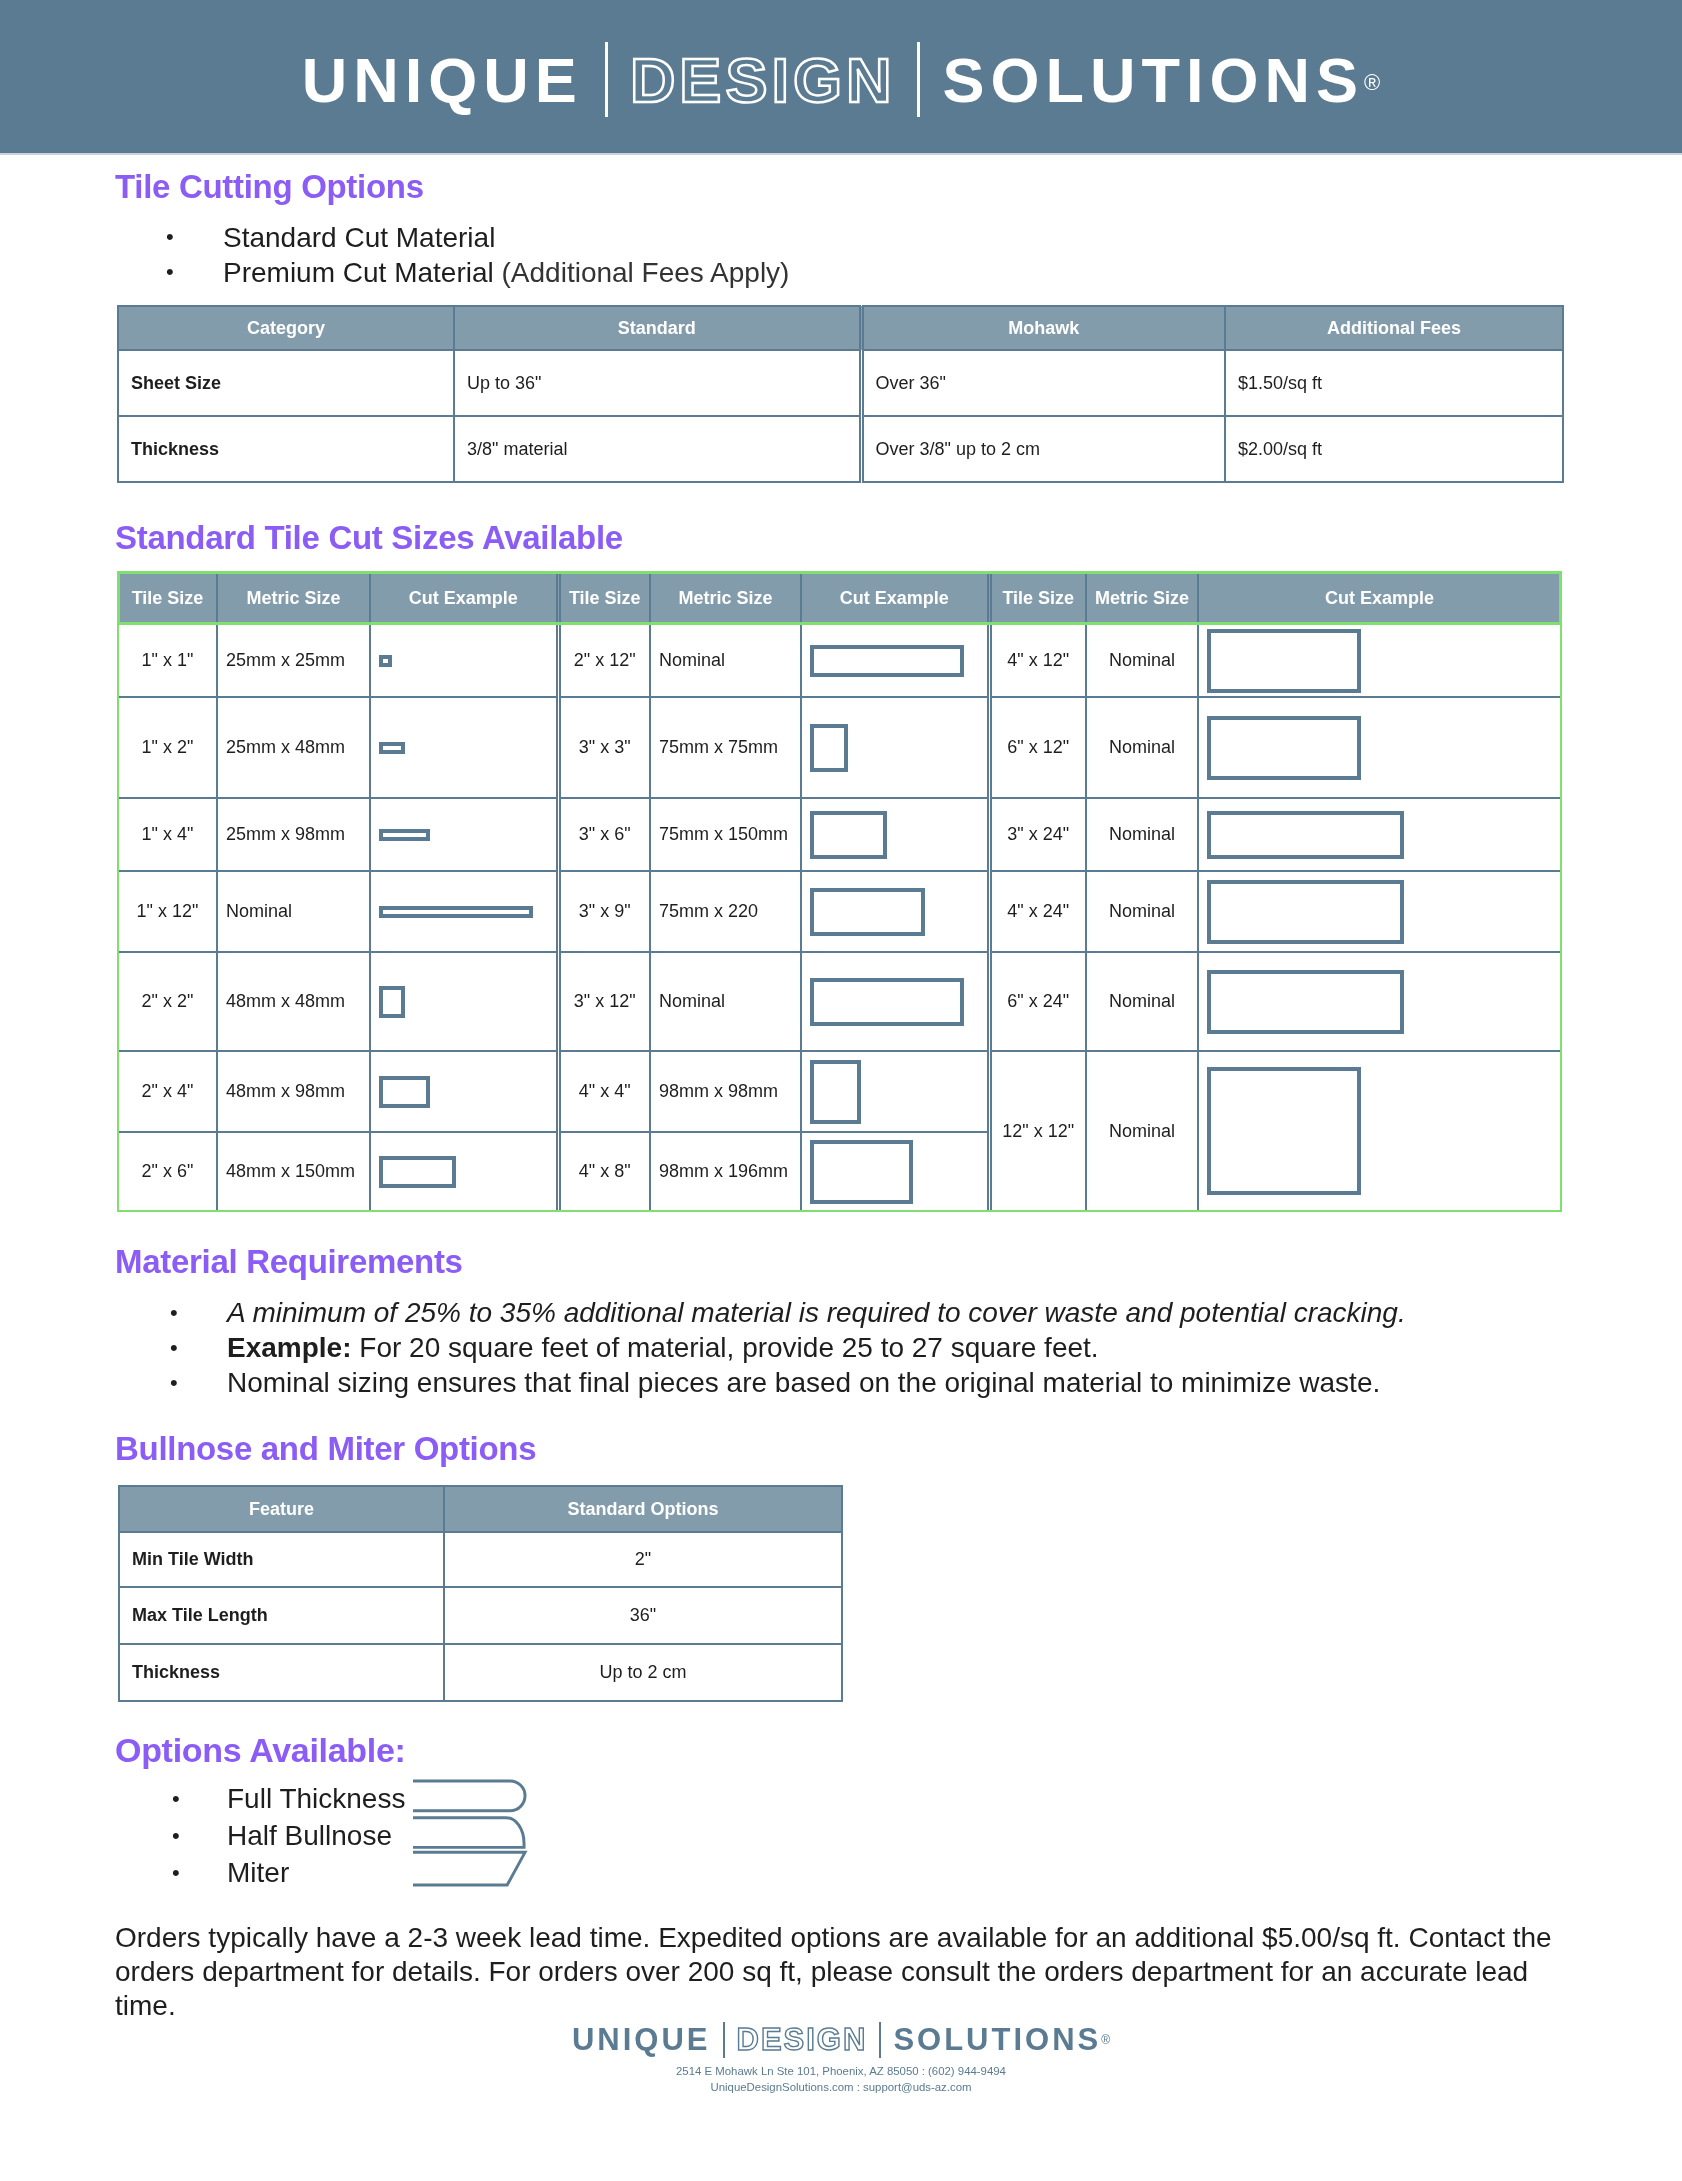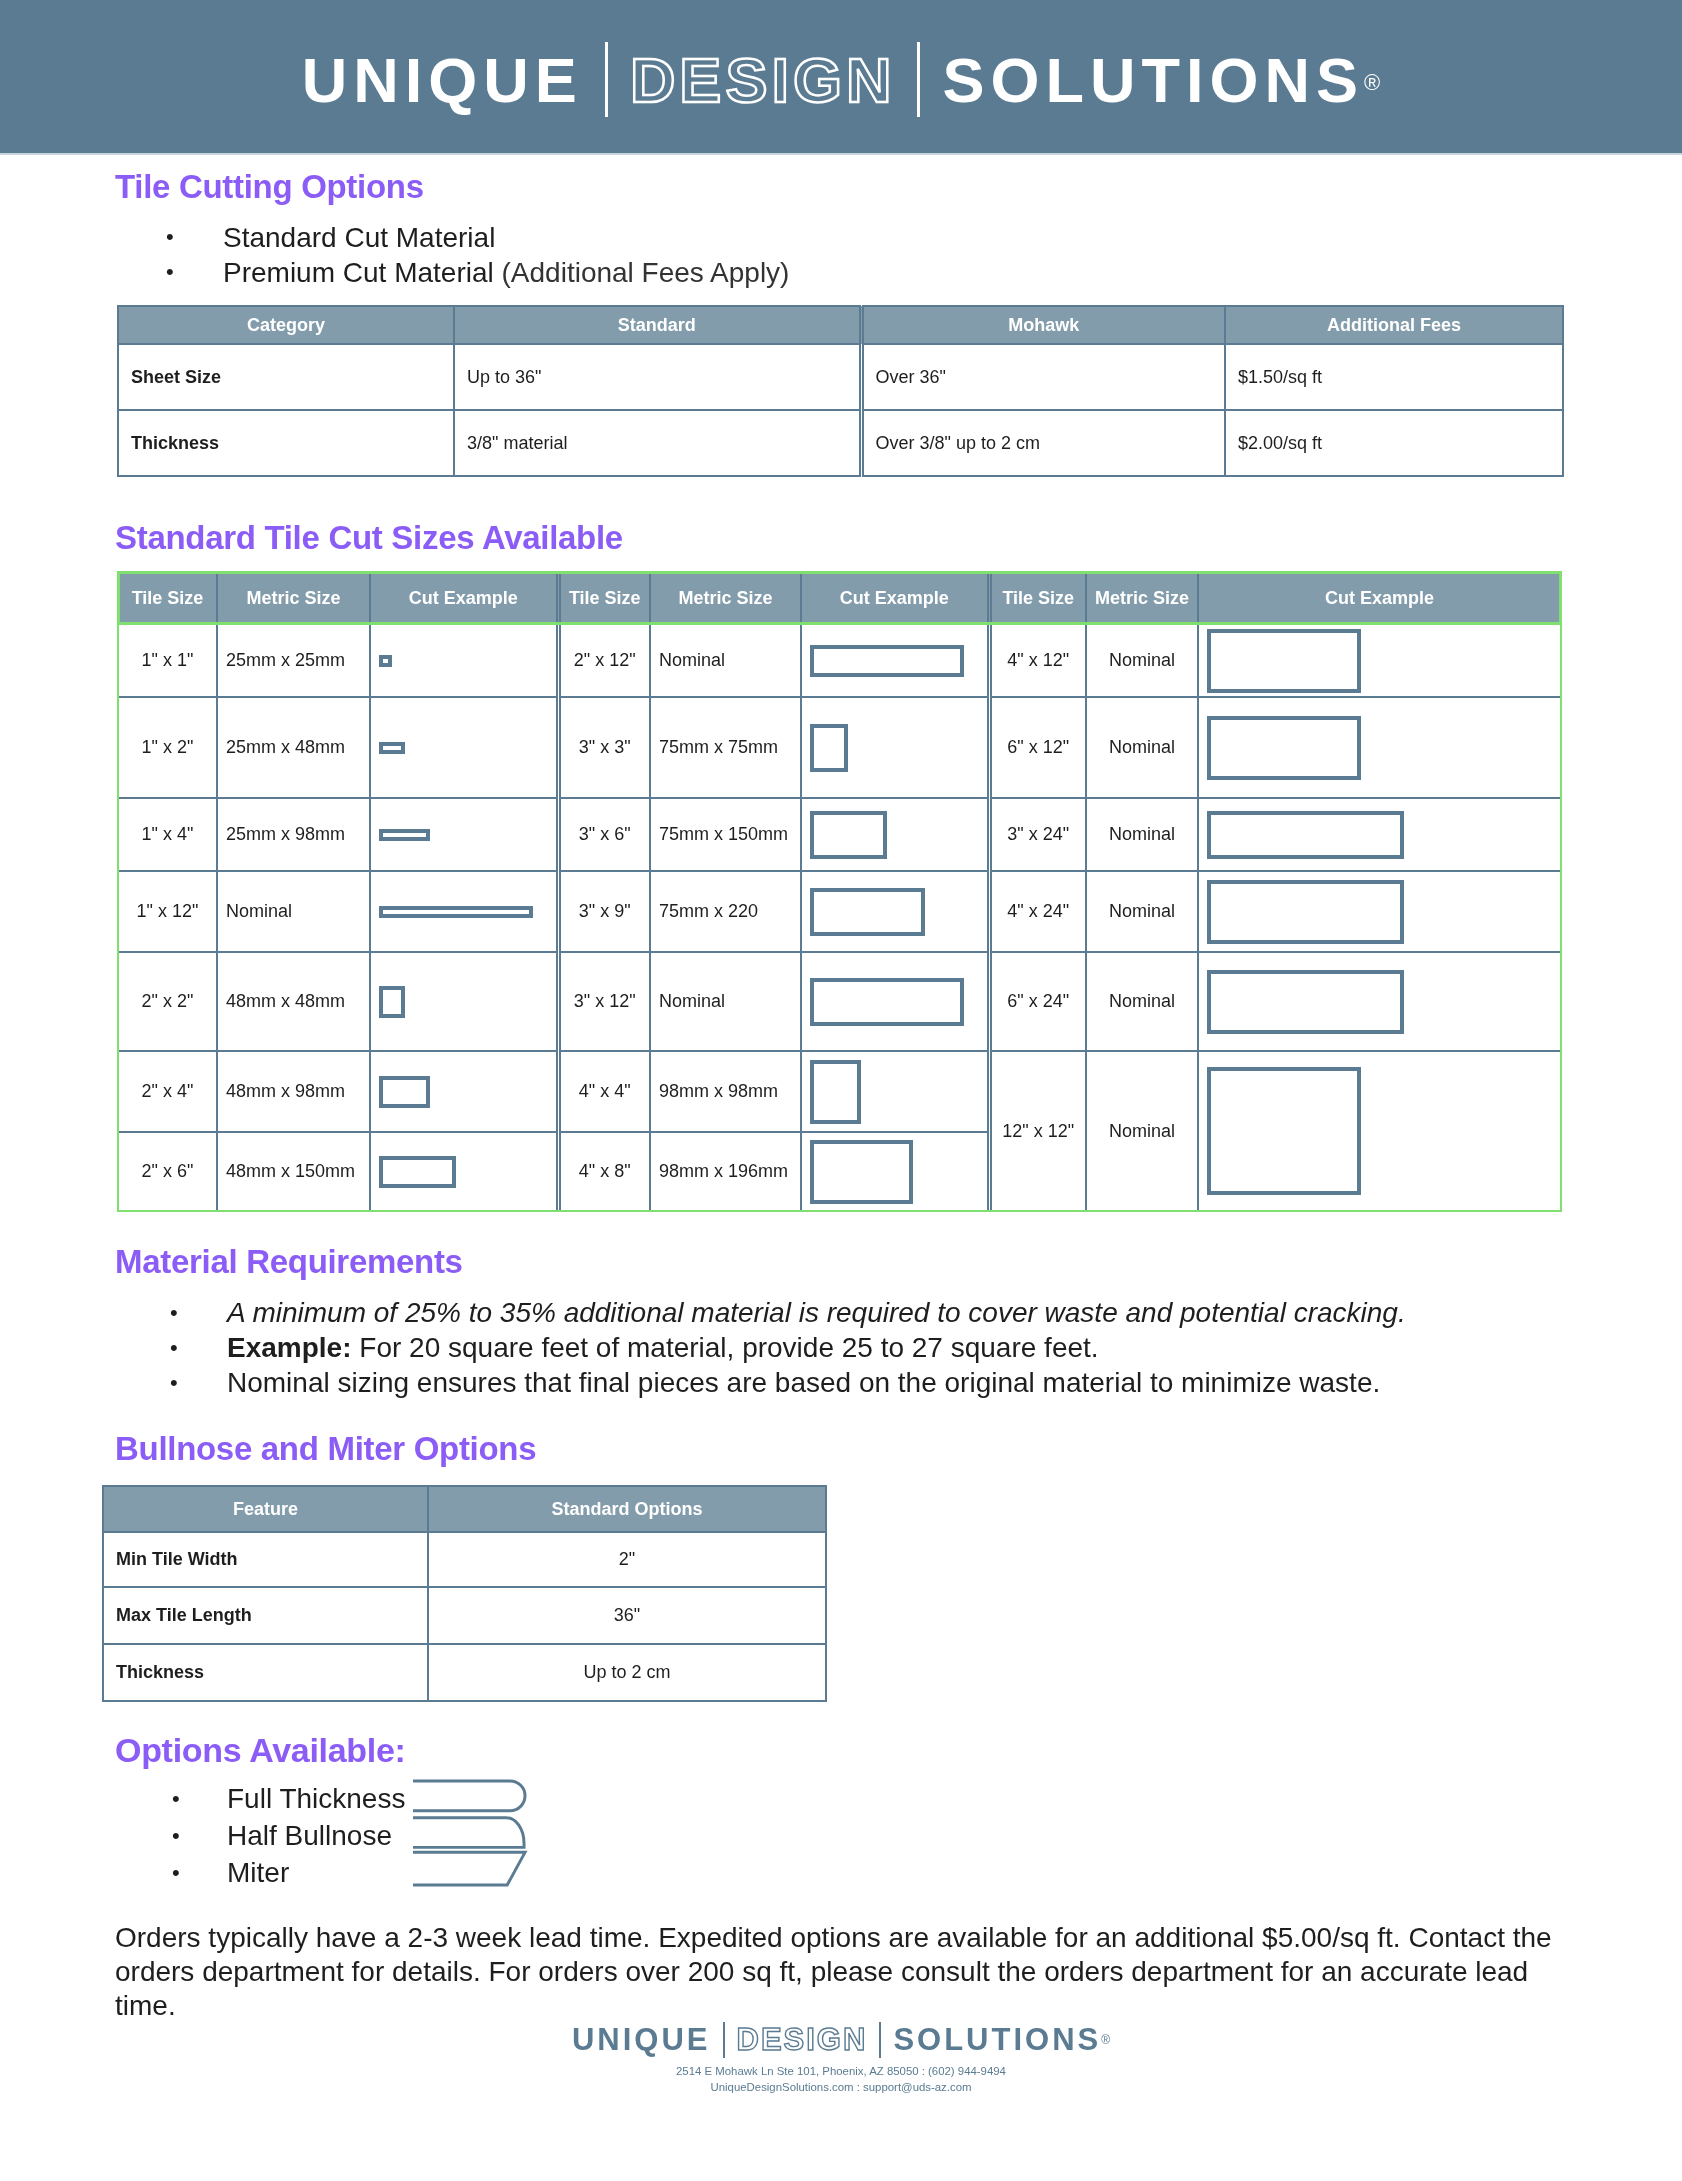--- a/index.html
+++ b/index.html
@@ -60,21 +60,21 @@
 </ul>
 
 <table class="grid" id="t1" style="left:117px; top:305px; width:1444px;">
   <colgroup>
       <col style="width:336px">
       <col style="width:407px">
       <col style="width:364px">
       <col style="width:338px">
     </colgroup>
   <thead>
-      <tr style="height:38px;">
+      <tr style="height:44px;">
     <th>Category</th>
     <th>Standard</th>
     <th class="dbl">Mohawk</th>
     <th>Additional Fees</th>
   </tr>
     </thead>
   <tbody>
     <tr style="height:66px;">
       <td class="b">Sheet Size</td>
       <td>Up to 36"</td>
@@ -235,21 +235,21 @@
 </table>
 
 <h2 style="top:1243px;">Material Requirements</h2>
 <ul class="bullets" style="left:170px; top:1295px; font-size:28px; line-height:35px;">
   <li><span class="dot" style="left:0;">•</span><span style="margin-left:57px; font-style:italic;">A minimum of 25% to 35% additional material is required to cover waste and potential cracking.</span></li>
   <li><span class="dot" style="left:0;">•</span><span style="margin-left:57px; font-weight:700;">Example:</span><span> For 20 square feet of material, provide 25 to 27 square feet.</span></li>
   <li><span class="dot" style="left:0;">•</span><span style="margin-left:57px; ">Nominal sizing ensures that final pieces are based on the original material to minimize waste.</span></li>
 </ul>
 
 <h2 style="top:1430px;">Bullnose and Miter Options</h2>
-<table class="grid" id="t3" style="left:102px; top:1485px; width:723px;">
+<table class="grid" id="t3" style="left:118px; top:1485px; width:723px;">
   <colgroup>
       <col style="width:325px">
       <col style="width:398px">
     </colgroup>
   <thead>
       <tr style="height:46px;">
     <th>Feature</th>
     <th>Standard Options</th>
   </tr>
     </thead>

